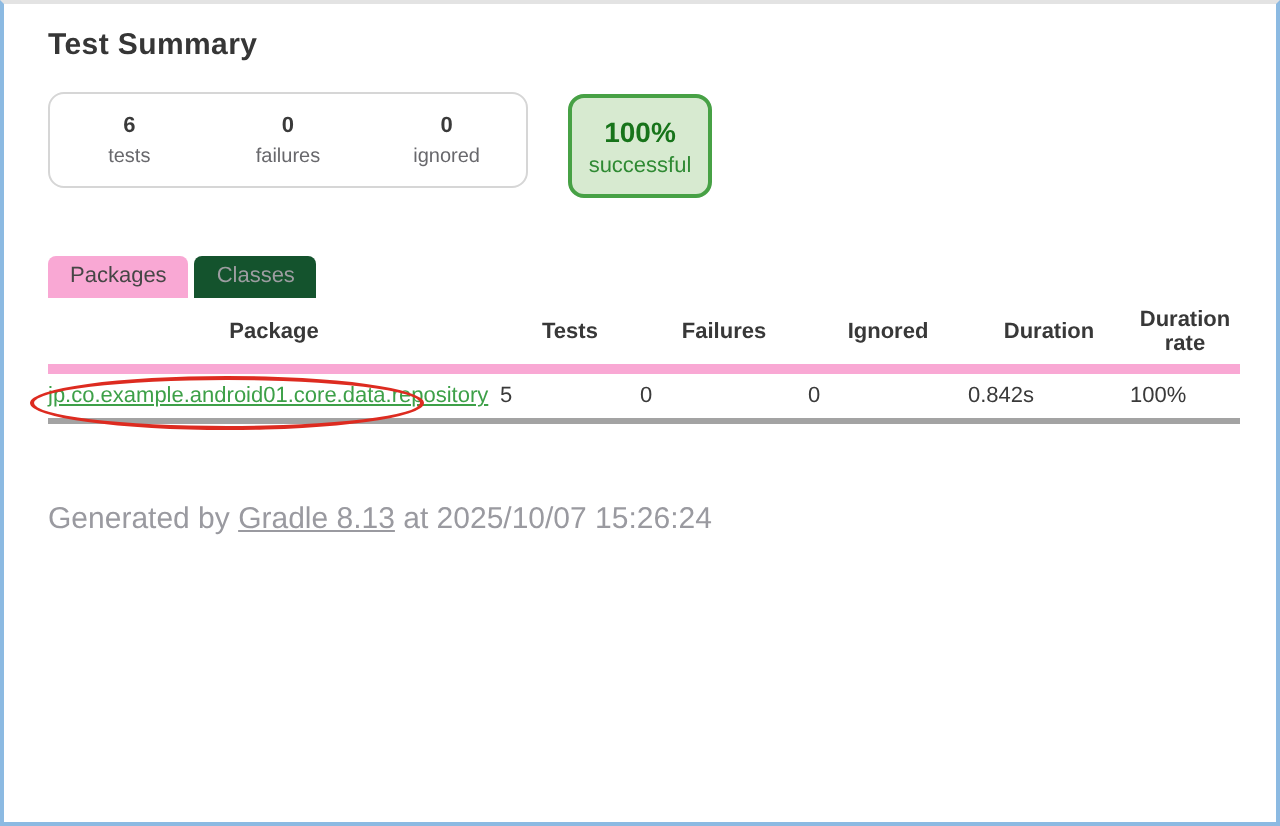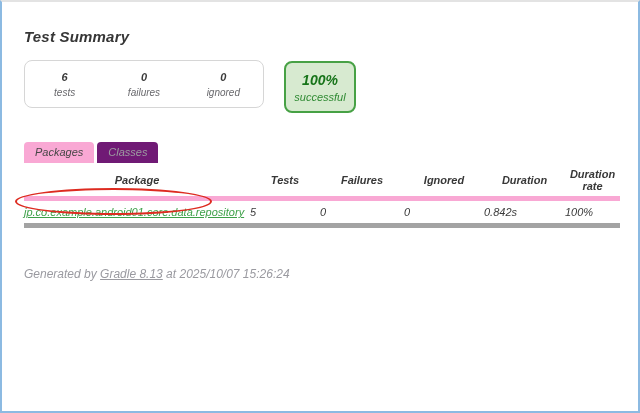--- a/index.html
+++ b/index.html
@@ -7,21 +7,21 @@
   body {
     font-family: "Liberation Sans", sans-serif;
     background: #ffffff;
     position: relative;
     border-left: 2px solid #8cbae2;
     border-right: 2px solid #8cbae2;
     border-bottom: 2px solid #8cbae2;
     border-top: 2px solid #e3e3e3;
     overflow: hidden;
   }
-  .page { position: relative; width: 100%; height: 100%; padding: 26px 0 0 22px; font-style: italic; }
+  .page { position: relative; width: 100%; height: 100%; padding: 12px 0 0 22px; }
 
   h1.page-title { font-size: 15px; font-weight: bold; color: #363636; letter-spacing: 0.2px; }
 
   .summary-row { display: flex; align-items: flex-start; margin-top: 15px; }
   .summary-box {
     width: 240px; height: 48px;
     border: 1px solid #d6d6d6; border-radius: 8px;
     display: flex; align-items: center; justify-content: space-around;
     background: #fff;
   }
@@ -37,45 +37,45 @@
   }
   .success-box .pct { font-size: 14px; font-weight: bold; color: #17741a; }
   .success-box .lbl { font-size: 11px; color: #2f8a33; margin-top: 3px; }
 
   .tabs { display: flex; margin-top: 29px; }
   .tab {
     font-size: 11px; padding: 4px 11px 5px 11px; margin-right: 3px;
     border-radius: 4px 4px 0 0; cursor: pointer;
   }
   .tab.active { background: #f9a8d4; color: #464646; }
-  .tab.inactive { background: #701a75; color: #9d9da1; }
+  .tab.inactive { background: #14532d; color: #9d9da1; }
 
   table.results { border-collapse: collapse; width: 596px; font-size: 11px; table-layout: fixed; }
   table.results col.c-package { width: 226px; }
   table.results col.c-tests { width: 70px; }
   table.results col.c-failures { width: 84px; }
   table.results col.c-ignored { width: 80px; }
   table.results col.c-duration { width: 81px; }
   table.results col.c-rate { width: 55px; }
   table.results th {
     text-align: center; font-weight: bold; color: #383838;
     padding: 5px 0 4px 0; border-bottom: 5px solid #f9a8d4;
   }
   table.results td { padding: 5px 0; color: #3a3a3a; border-bottom: 1px solid #ececec; }
-  table.results tr:last-child td { border-bottom: 5px solid #a3a3a3; margin-top: 36px; }
+  table.results tr:last-child td { border-bottom: 3px solid #a3a3a3; margin-top: 36px; }
   a.pkg-link { color: #3da048; text-decoration: underline; cursor: pointer; }
   td.rate { color: #3da048; }
 
   .annotation-ellipse {
     position: absolute; left: 13px; top: 186px; width: 197px; height: 27px;
     border: 2px solid #dd2b20; border-radius: 50%;
     pointer-events: none;
   }
 
-  .footer { margin-top: 39px; font-size: 12px; color: #9a9aa0; }
+  .footer { margin-top: 39px; font-size: 15px; color: #9a9aa0; }
   .footer a { color: #9a9aa0; text-decoration: underline; cursor: pointer; }
 </style>
 </head>
 <body>
 
 <div class="page">
 
   <h1 class="page-title">Test Summary</h1>
 
   <div class="summary-row">

